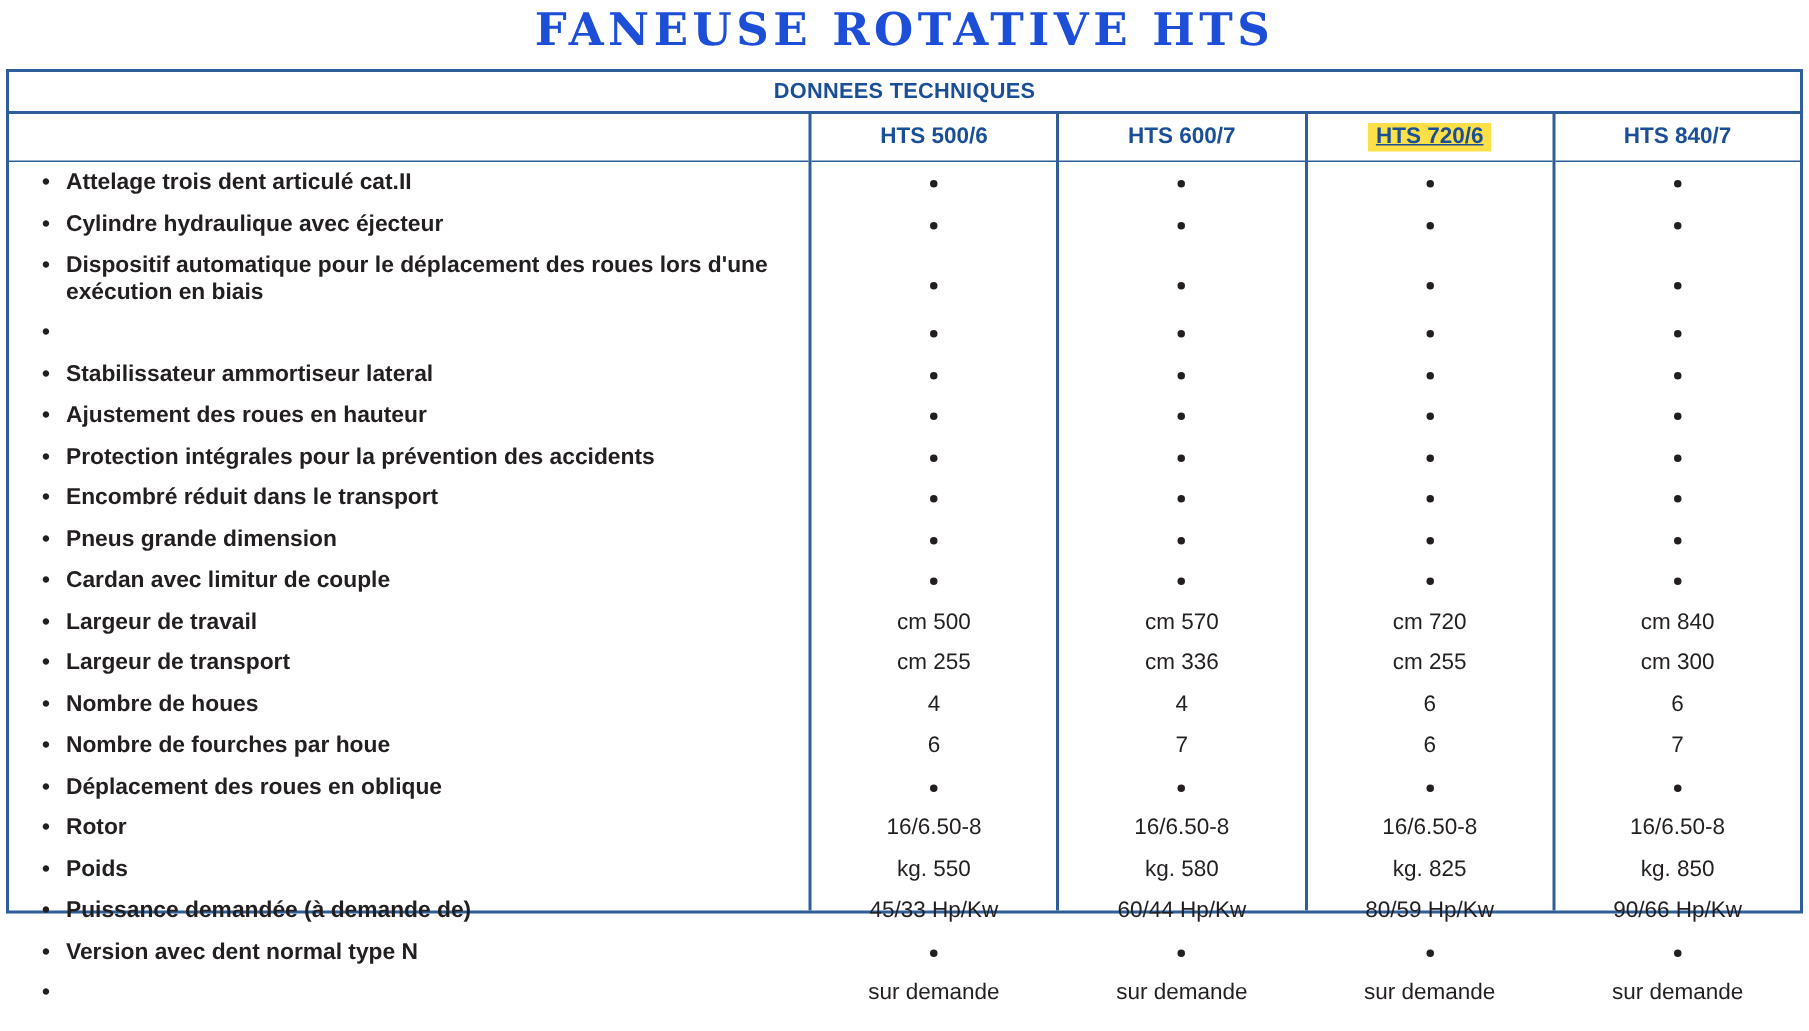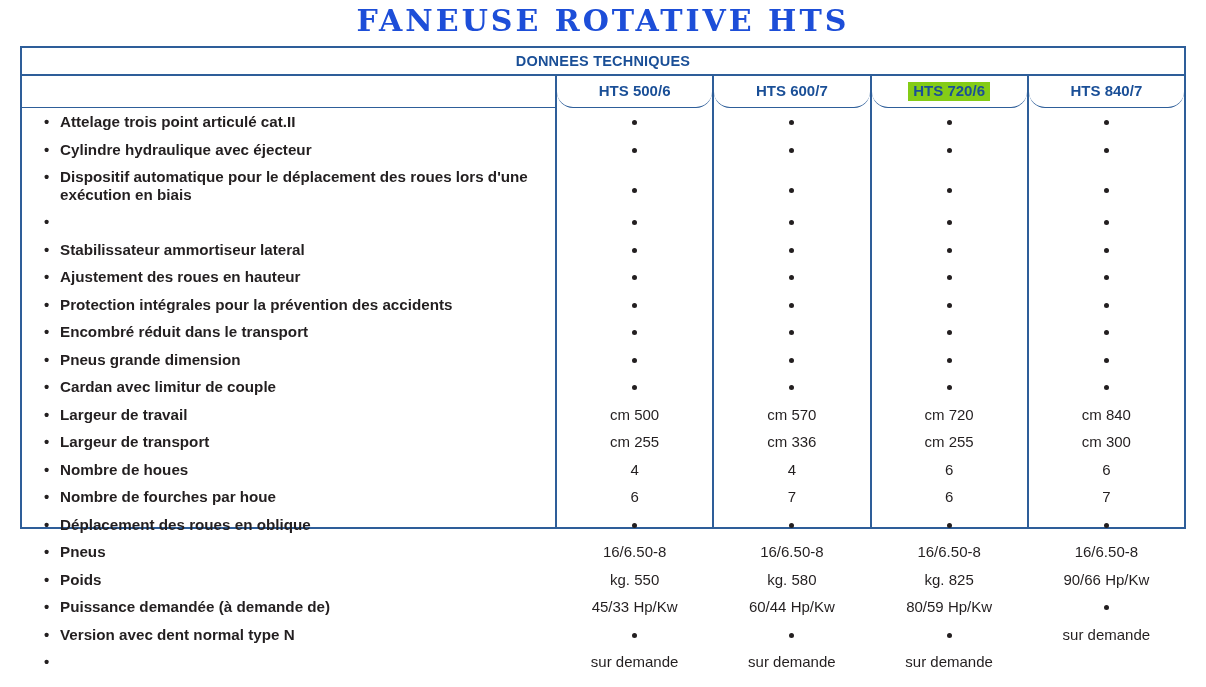--- a/index.html
+++ b/index.html
@@ -21,24 +21,24 @@
     letter-spacing:3px;
     color:#1d4ed8;
     line-height:1;
     padding-bottom:4px;
     box-sizing:border-box;
     white-space:nowrap;
   }
 
   
   .table-wrap{
-    margin:0 20px;
+    margin:0 4px;
     border:2px solid #2e5e99;
     box-sizing:border-box;
-    height:483px;
+    height:563px;
     display:flex;flex-direction:column;
     background:#fff;
   }
 
   .band{
     height:26px;
     flex:0 0 26px;
     border-bottom:2px solid #2e5e99;
     display:flex;align-items:center;justify-content:center;
     color:#1a4f97;
@@ -63,36 +63,37 @@
     flex:1 1 0;
     box-sizing:border-box;
     border-left:2px solid #2e5e99;
     display:flex;flex-direction:column;
   }
 
   
   .mhead{
     height:31px;flex:0 0 31px;
     border-bottom:1.5px solid #2e5e99;
-    display:flex;align-items:center;justify-content:center;border-radius:16px;
+    display:flex;align-items:center;justify-content:center;
   }
   .mhead-spacer{
     height:31px;flex:0 0 31px;
     border-bottom:1.5px solid #2e5e99;
   }
   .mhead span{
     color:#1a4f97;
     font-weight:bold;
     font-size:15px;
     padding:1px 5px 2px 5px;
     line-height:1.05;
     white-space:nowrap;
   }
   .mhead span.hl{
-    background:#84cc16;
+    background:#fde047;
+    text-decoration:underline;
   }
 
   
   .lbody,.vbody{
     flex:1 1 auto;
     display:flex;flex-direction:column;
     padding-top:5px;
     box-sizing:border-box;
   }
 
@@ -148,21 +149,21 @@
 
     <div class="band">DONNEES TECHNIQUES</div>
 
     <div class="grid">
 
       <div class="col-labels">
         <div class="mhead-spacer"></div>
         <div class="lbody" id="label-body">
             <div class="lrow h1">
               <span class="bul">•</span>
-              <span class="txt">Attelage trois point articulé cat.II</span>
+              <span class="txt">Attelage trois dent articulé cat.II</span>
             </div>
             <div class="lrow h1">
               <span class="bul">•</span>
               <span class="txt">Cylindre hydraulique avec éjecteur</span>
             </div>
             <div class="lrow h2">
               <span class="bul">•</span>
               <span class="txt">Dispositif automatique pour le déplacement des roues lors d'une exécution en biais</span>
             </div>
             <div class="lrow h1">
@@ -207,21 +208,21 @@
             <div class="lrow h1">
               <span class="bul">•</span>
               <span class="txt">Nombre de fourches par houe</span>
             </div>
             <div class="lrow h1">
               <span class="bul">•</span>
               <span class="txt">Déplacement des roues en oblique</span>
             </div>
             <div class="lrow h1">
               <span class="bul">•</span>
-              <span class="txt">Pneus</span>
+              <span class="txt">Rotor</span>
             </div>
             <div class="lrow h1">
               <span class="bul">•</span>
               <span class="txt">Poids</span>
             </div>
             <div class="lrow h1">
               <span class="bul">•</span>
               <span class="txt">Puissance demandée (à demande de)</span>
             </div>
             <div class="lrow h1">
@@ -485,20 +486,23 @@
             <div class="vrow h1">
               <span>7</span>
             </div>
             <div class="vrow h1">
               <span class="dot"></span>
             </div>
             <div class="vrow h1">
               <span>16/6.50-8</span>
             </div>
             <div class="vrow h1">
+              <span>kg. 850</span>
+            </div>
+            <div class="vrow h1">
               <span>90/66 Hp/Kw</span>
             </div>
             <div class="vrow h1">
               <span class="dot"></span>
             </div>
             <div class="vrow h1">
               <span>sur demande</span>
             </div>
           </div>
       </div>

